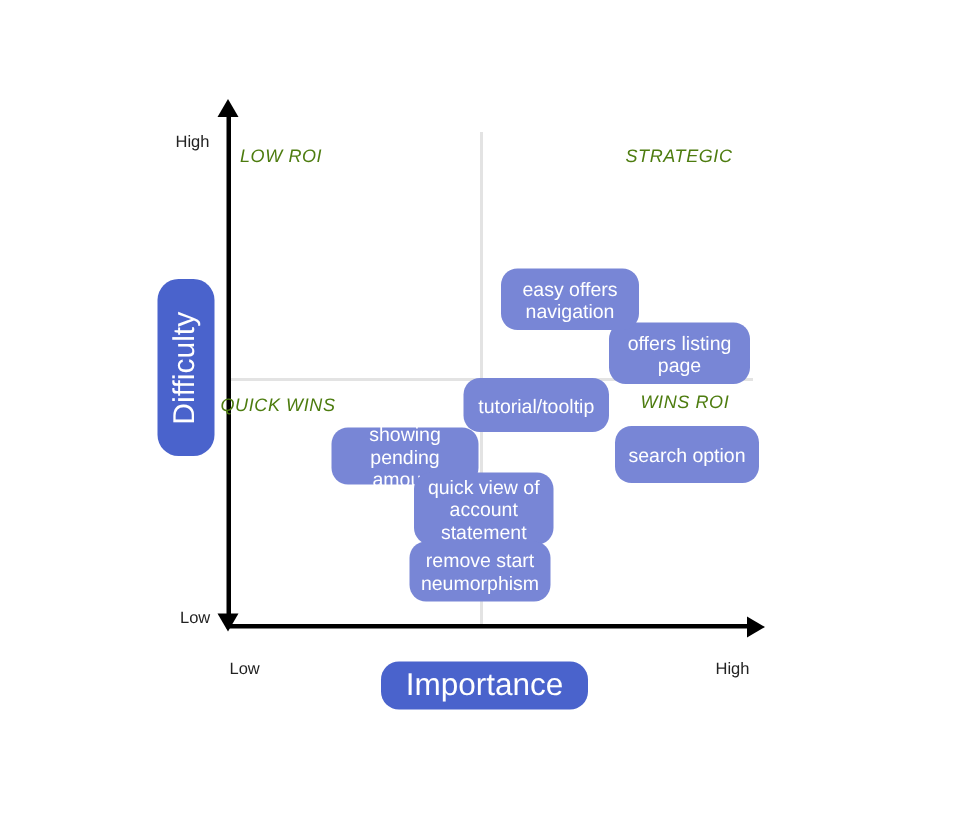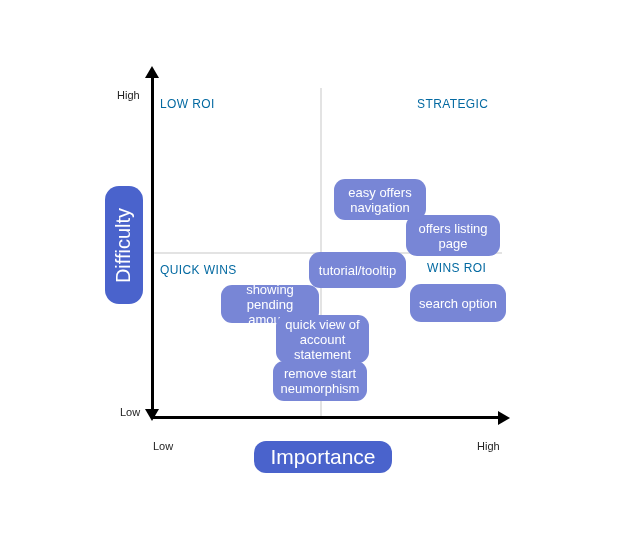--- a/index.html
+++ b/index.html
@@ -96,27 +96,28 @@
   #tick-y-high { left: 117px; top: 89px; }
   #tick-y-low  { left: 120px; top: 406px; }
   #tick-x-low  { left: 153px; top: 440px; }
   #tick-x-high { left: 477px; top: 440px; }
 
   
   .quad-label {
     position: absolute;
     font-size: 12px;
     letter-spacing: 0.4px;
-    color: #0369a1;
+    color: #4d7c0f;
     font-family: "Liberation Sans", sans-serif;
     white-space: nowrap;
+    font-style: italic;
   }
   #quad-low-roi   { left: 160px; top: 97px; }
   #quad-strategic { left: 417px; top: 97px; }
-  #quad-quick-wins{ left: 160px; top: 263px; }
+  #quad-quick-wins{ left: 147px; top: 263px; }
   #quad-high-roi  { left: 427px; top: 261px; }
 
   
   .axis-title {
     position: absolute;
     background: #4a63cc;
     color: #ffffff;
     border-radius: 12px;
     display: flex;
     align-items: center;

